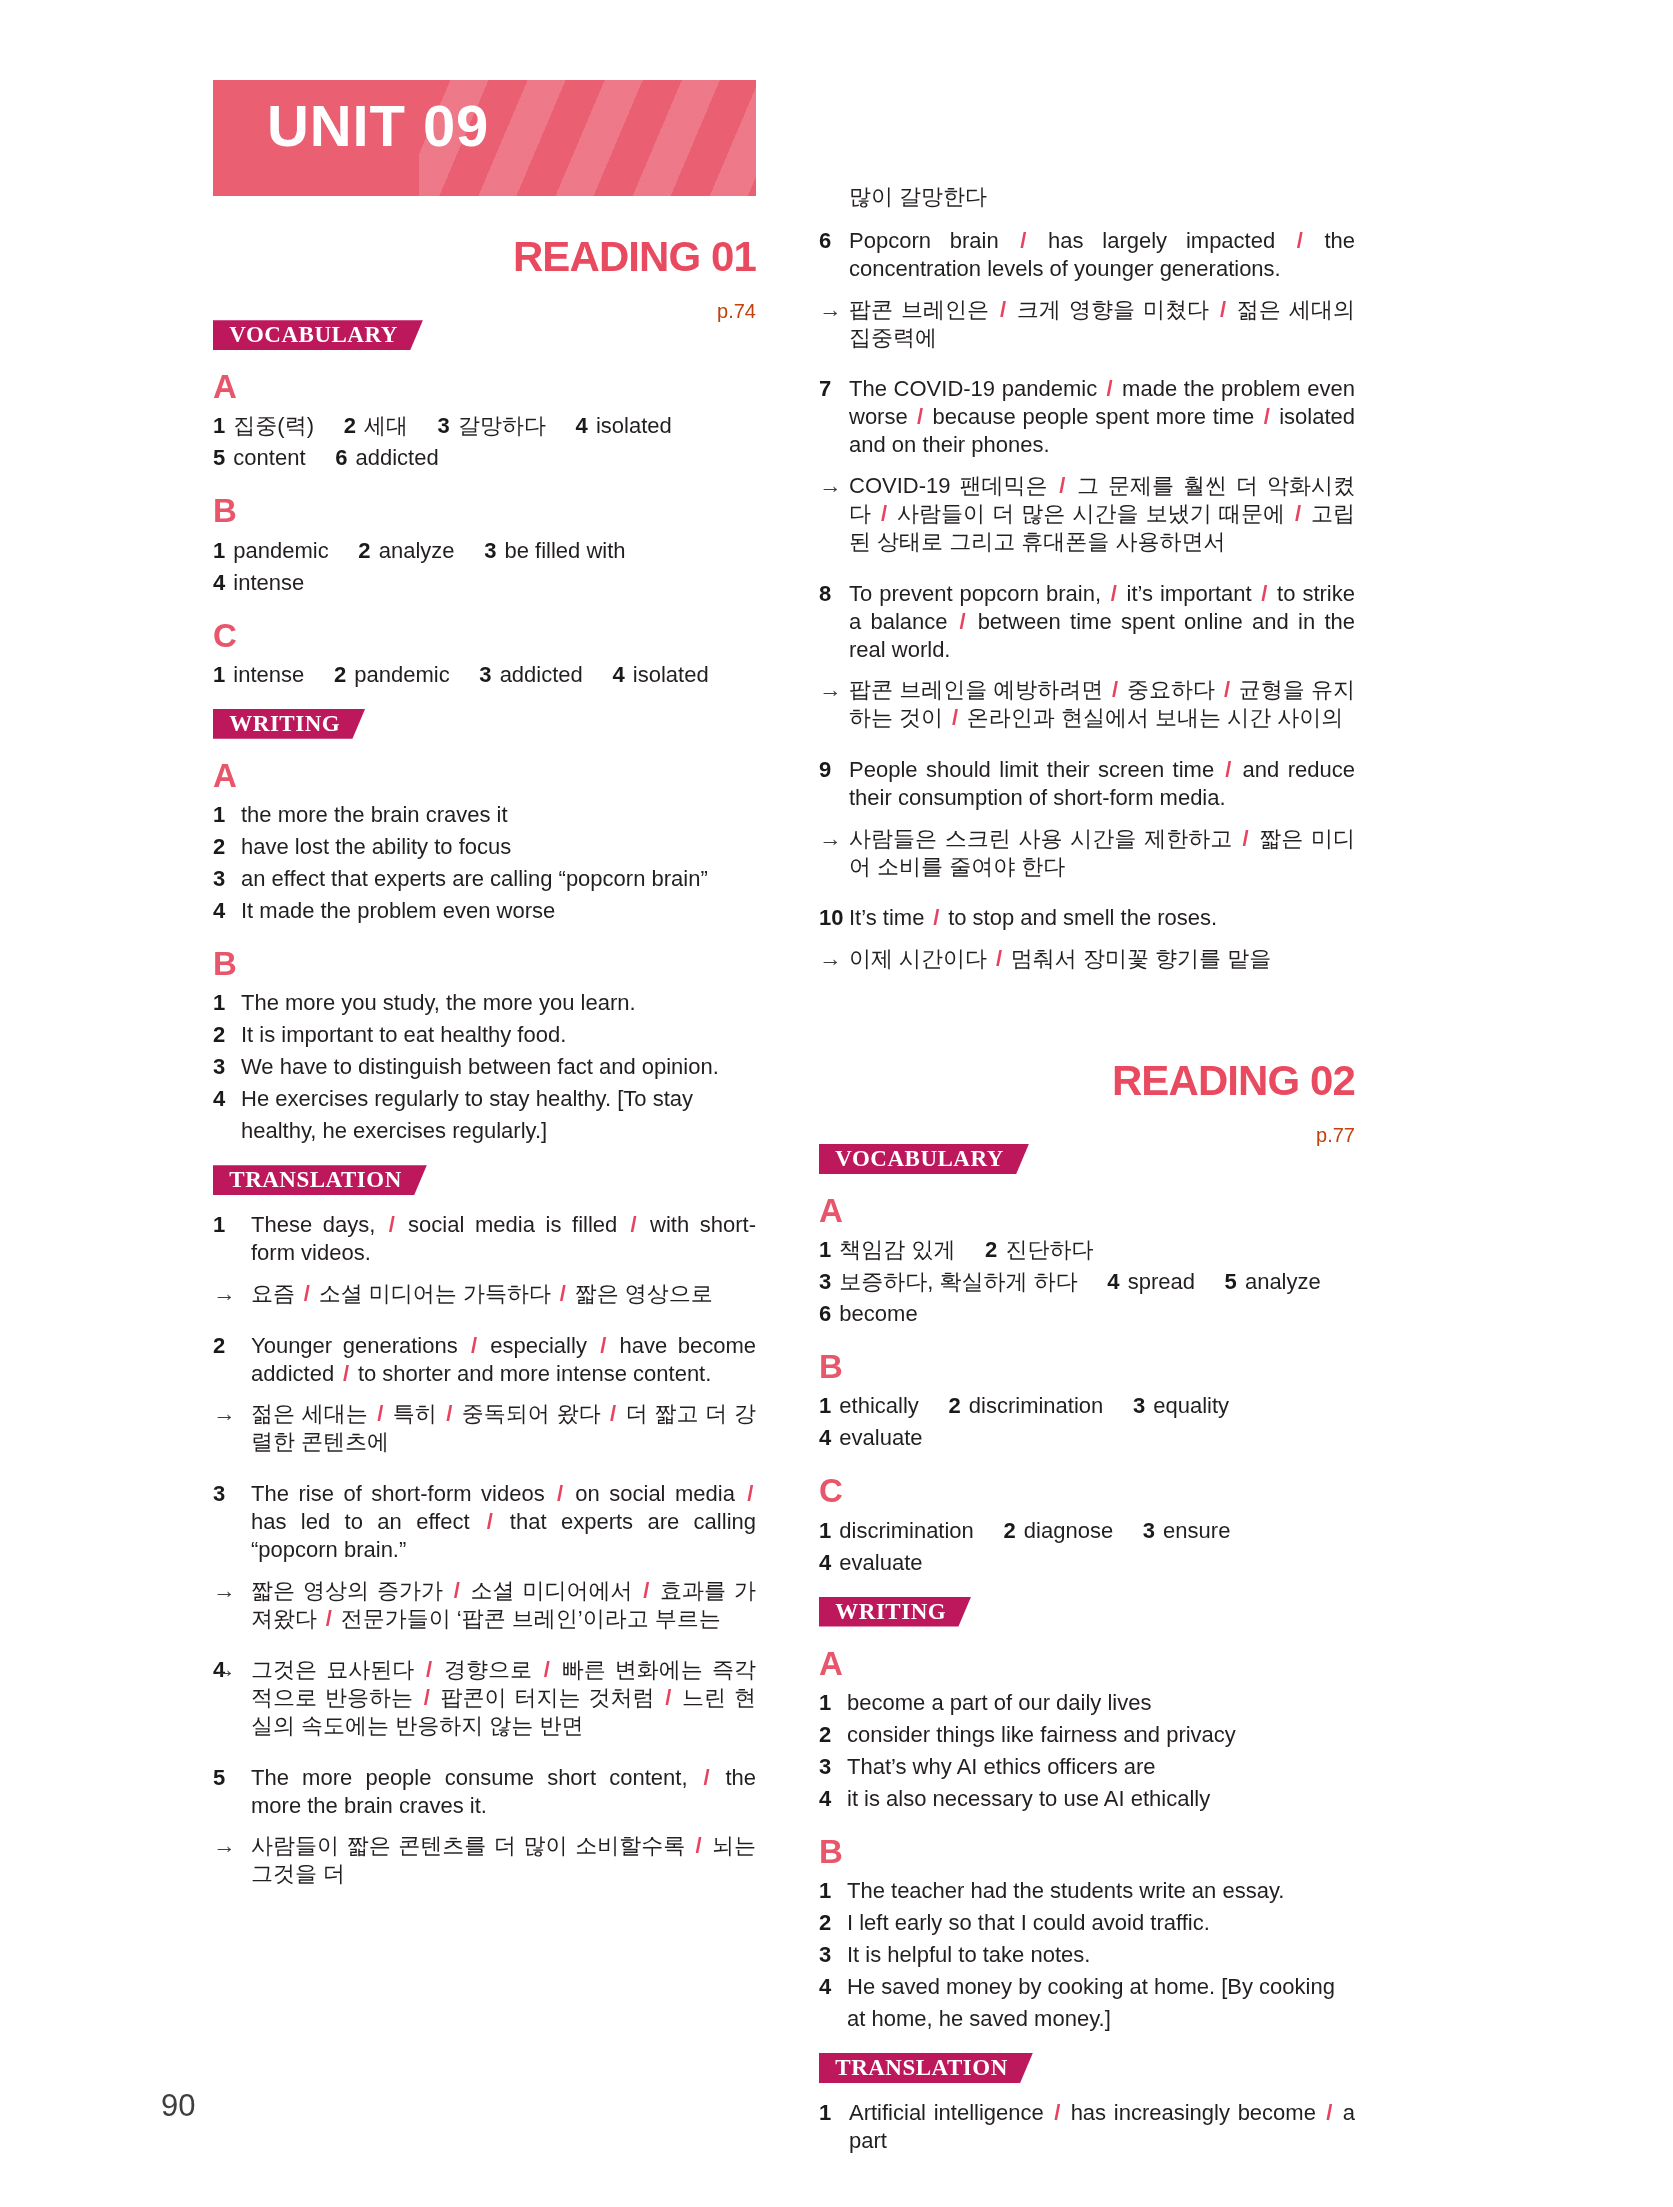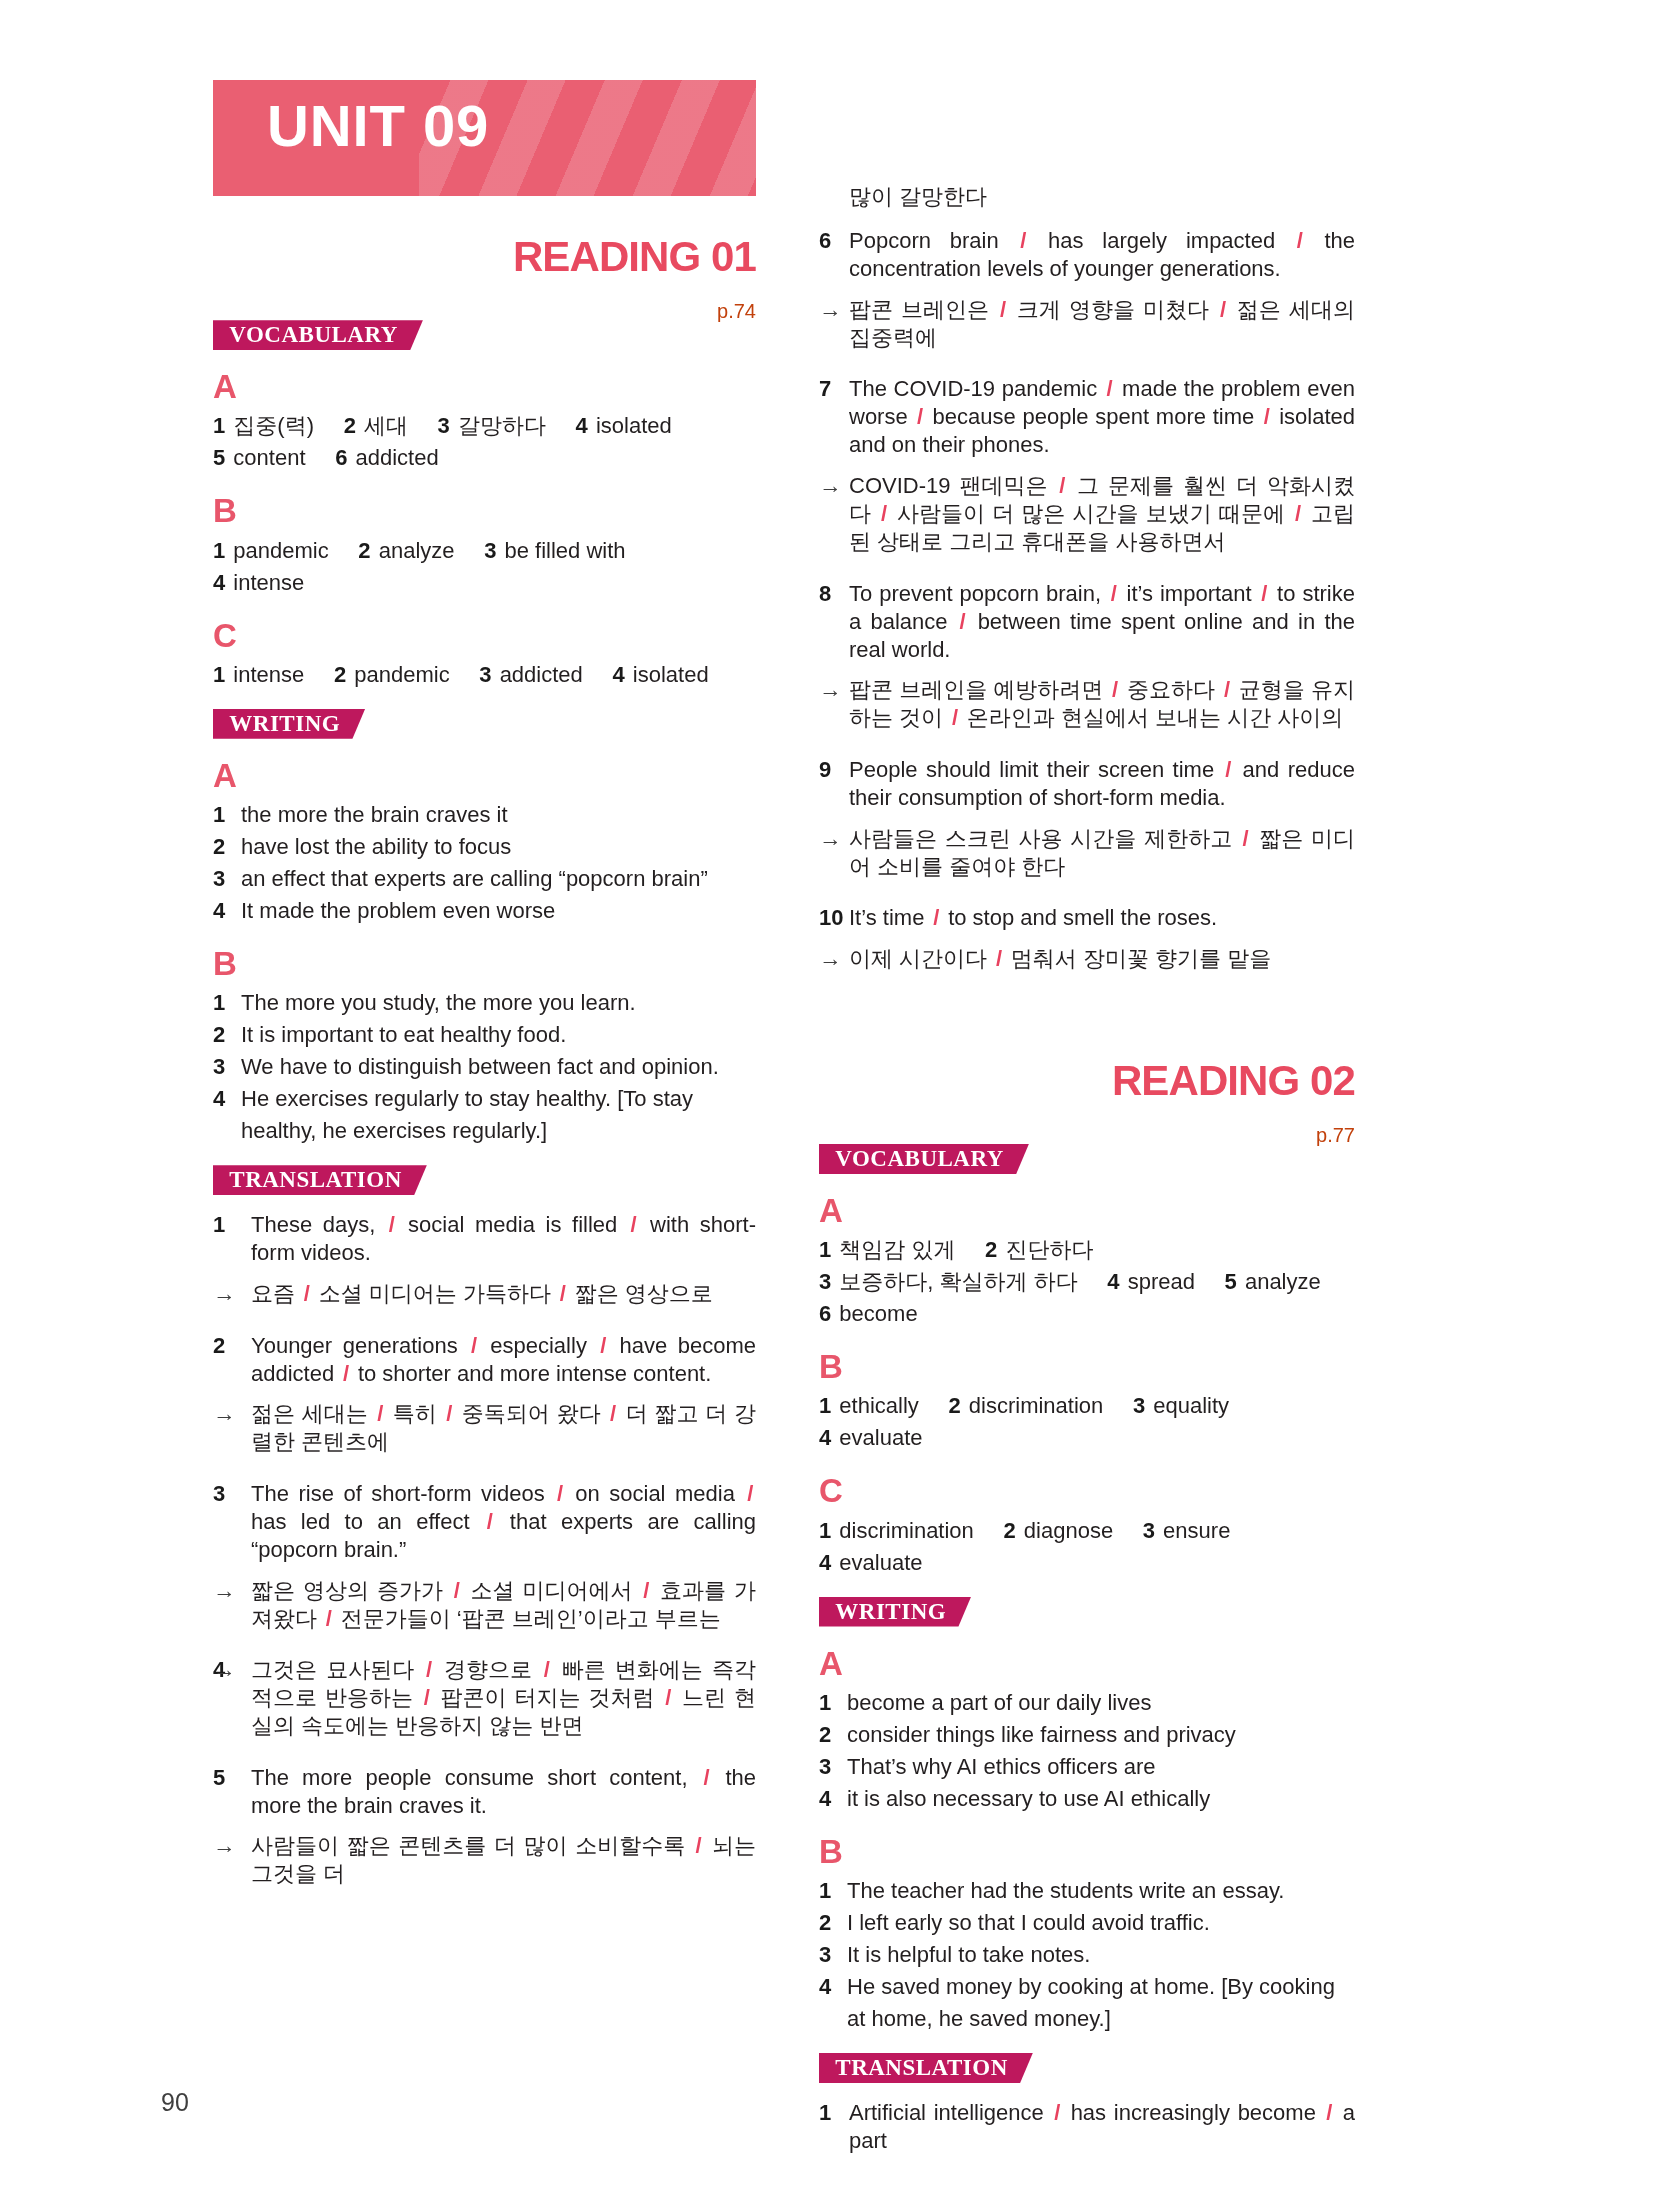--- a/index.html
+++ b/index.html
@@ -58,21 +58,21 @@
   .en { text-align:justify; }
   .ko-row { position:relative; margin-top:12.7px; }
   .ko-row .arrow { position:absolute; color:#3d3d3d; font-size:22.6px; top:0; }
   .col-left  .ko-row .arrow { left:-38px; }
   .col-right .ko-row .arrow { left:-30px; }
   .ko { text-align:justify; word-break:break-all; }
   .slash { color:#e8425f; font-weight:700; padding:0 2.7px; }
 
   .continuation { padding-left:30px; font-size:22px; line-height:28px; margin-top:183px; text-align:left; }
 
-  .pagenum { position:absolute; left:161px; top:2088px; font-size:25px; color:#3f3f3f; }
+  .pagenum { position:absolute; left:161px; top:2088px; font-size:31px; color:#3f3f3f; }
 </style>
 </head>
 <body>
 
 <div class="col col-left">
 
   <div class="banner">
     <div class="stripes"></div>
     <h1>UNIT 09</h1>
   </div>

